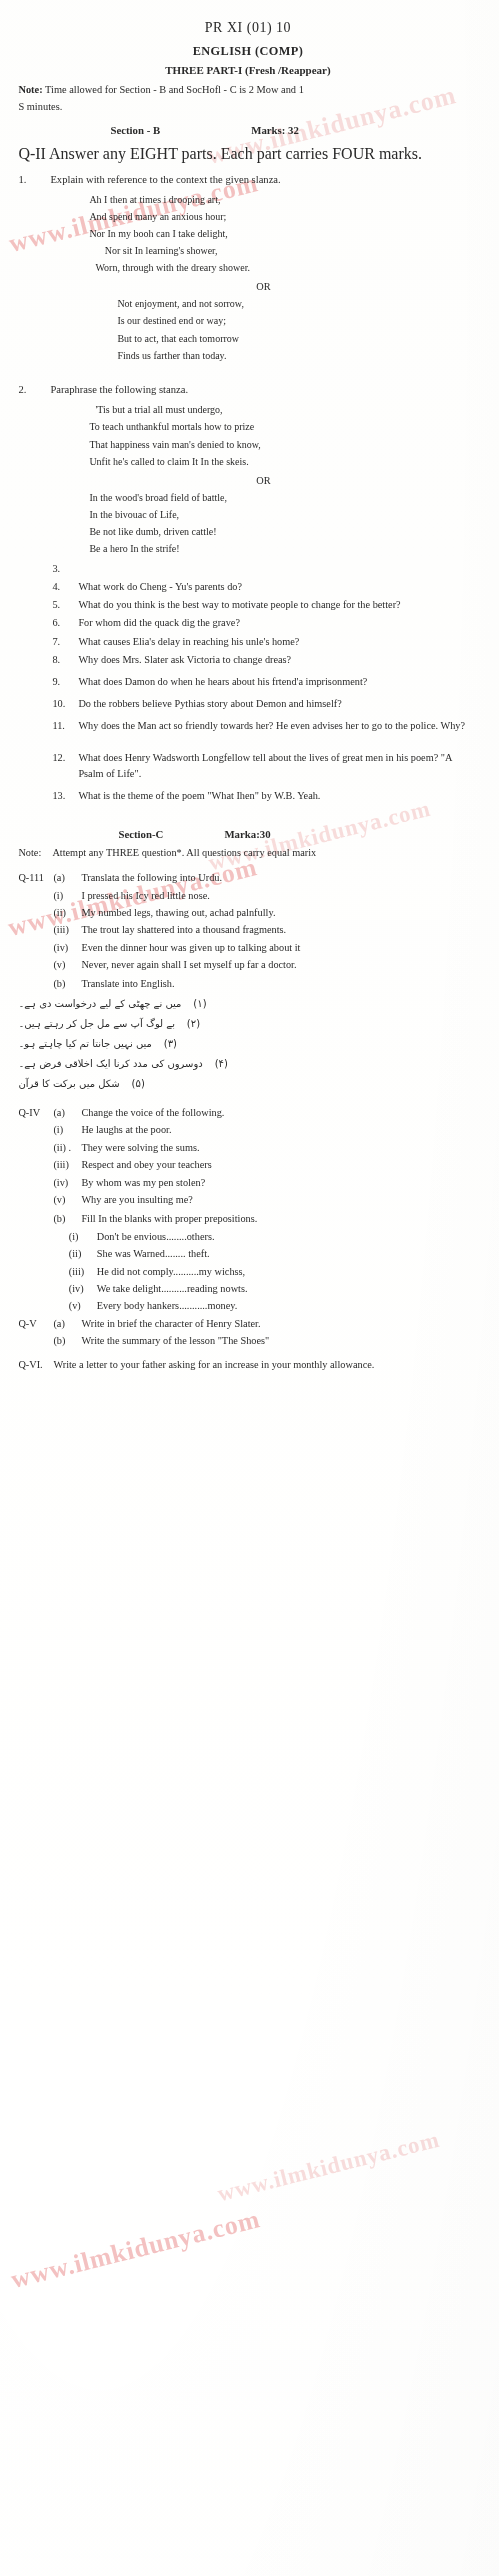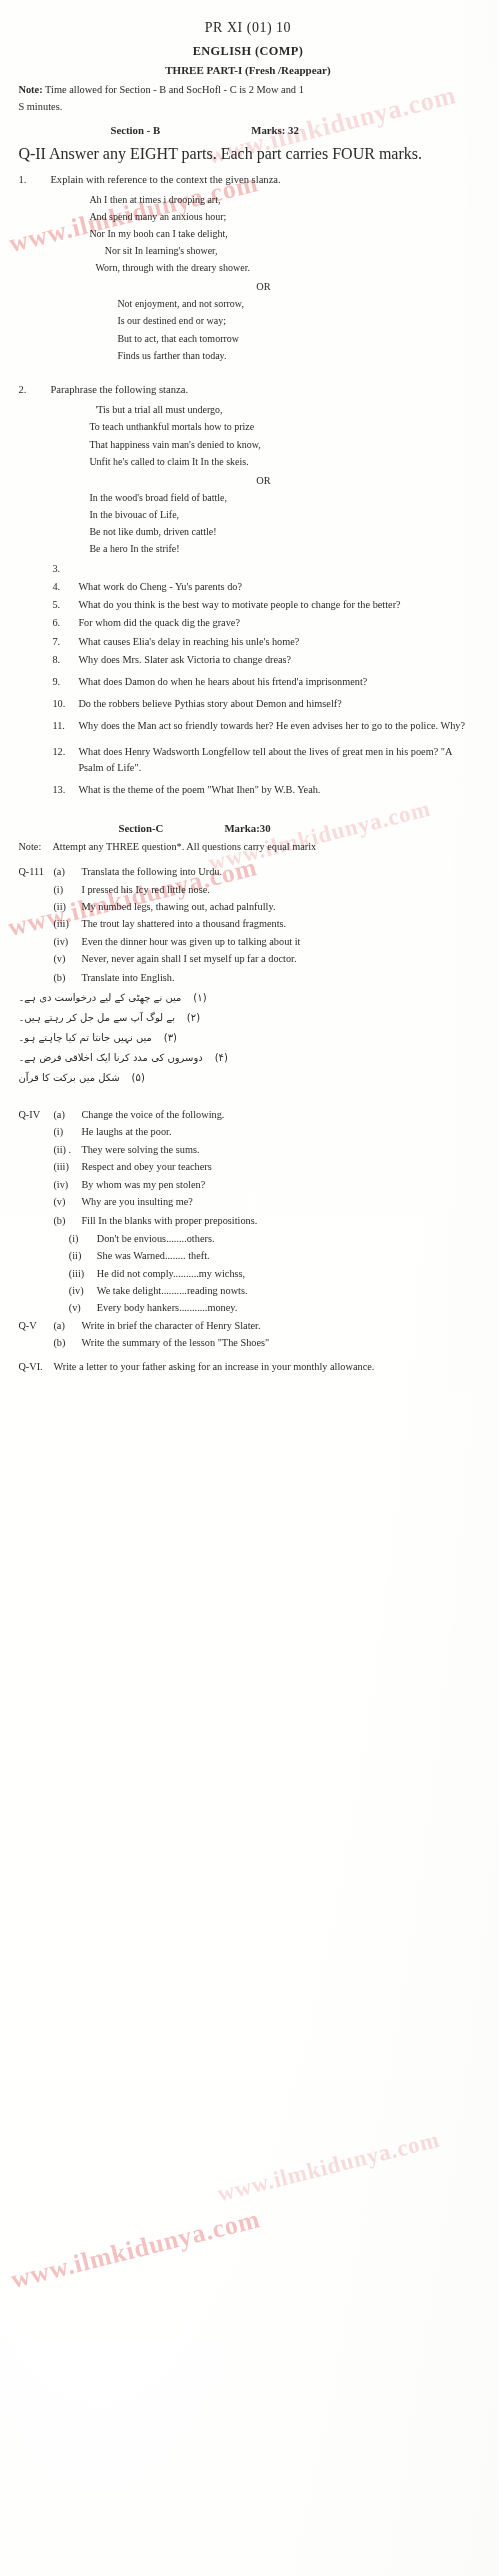--- a/index.html
+++ b/index.html
@@ -287,21 +287,21 @@
         <span class="t">What does Damon do when he hears about his frtend'a  imprisonment?</span>
       </div>
       <div class="qnum-row" style="margin-top:6.1px;">
         <span class="n">10.</span>
         <span class="t">Do the robbers believe Pythias story about Demon and himself?</span>
       </div>
       <div class="qnum-row" style="margin-top:6.1px;">
         <span class="n">11.</span>
         <span class="t">Why does the Man act so friendly towards her? He even advises her to go to the police. Why?</span>
       </div>
-      <div class="qnum-row" style="margin-top:10px;">
+      <div class="qnum-row" style="margin-top:16px;">
         <span class="n">12.</span>
         <span class="t">What does Henry Wadsworth Longfellow tell about the lives of great men in his poem? "A Psalm of Life".</span>
       </div>
       <div class="qnum-row" style="margin-top:6.1px;">
         <span class="n">13.</span>
         <span class="t">What is the theme of the poem "What Ihen" by W.B. Yeah.</span>
       </div>
       <div class="qnum-row" style="margin-top:6.1px;">
         <span class="n"></span>
         <span class="t"></span>
@@ -378,21 +378,21 @@
       <div class="urdu-row">
         <span class="u-txt">دوسروں کی مدد کرنا ایک اخلاقی فرض ہے۔</span>
         <span class="u-num">(۴)</span>
       </div>
       <div class="urdu-row">
         <span class="u-txt">شکل میں برکت کا قرآن</span>
         <span class="u-num">(۵)</span>
       </div>
     </div>
 
-    <div class="sub-row" style="margin-top:19px;">
+    <div class="sub-row" style="margin-top:11px;">
       <span class="rn">Q-IV</span>
       <span class="rl">(a)</span>
       <span class="rt">Change the voice of the following.</span>
     </div>
 
     <div>
       <div class="sub-row">
         <span class="rn"></span>
         <span class="rl">(i)</span>
         <span class="rt">He laughs at the poor.</span>

